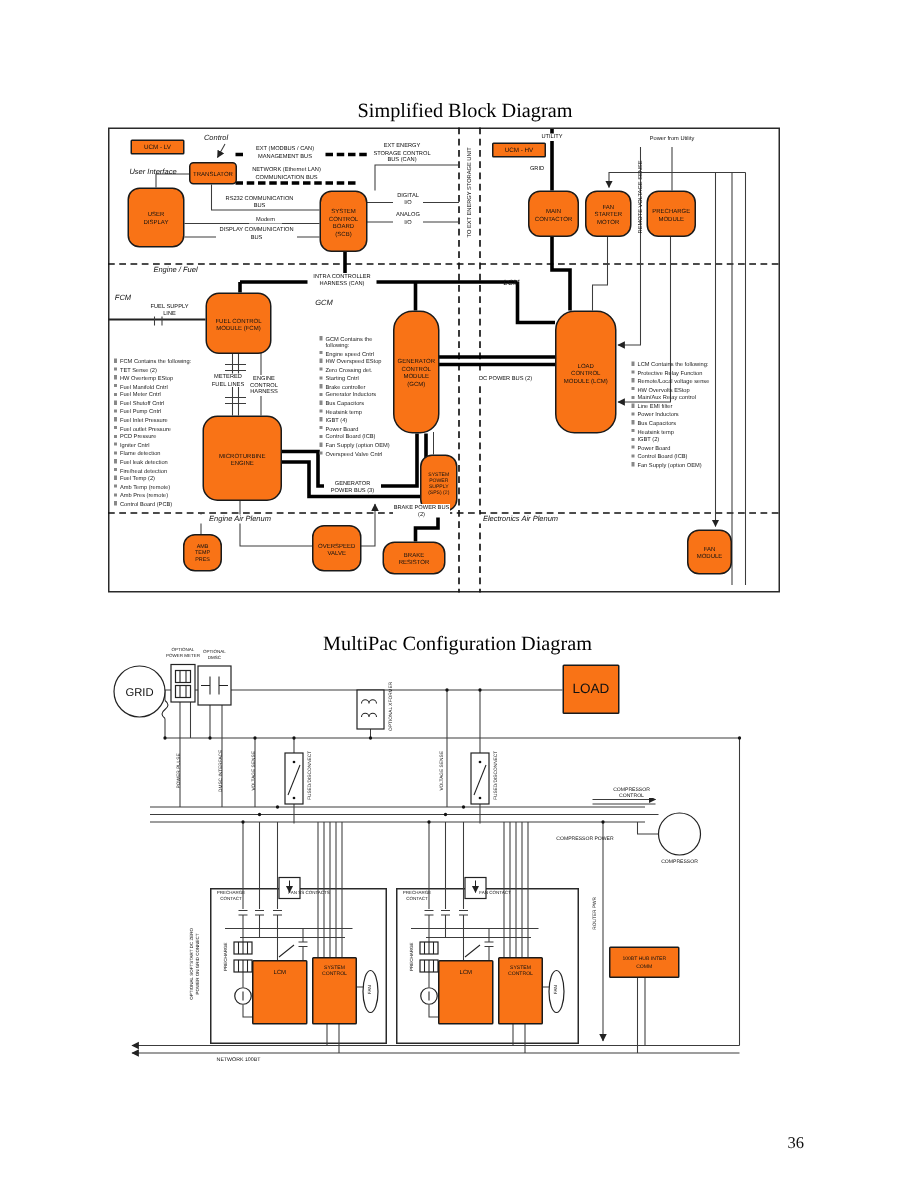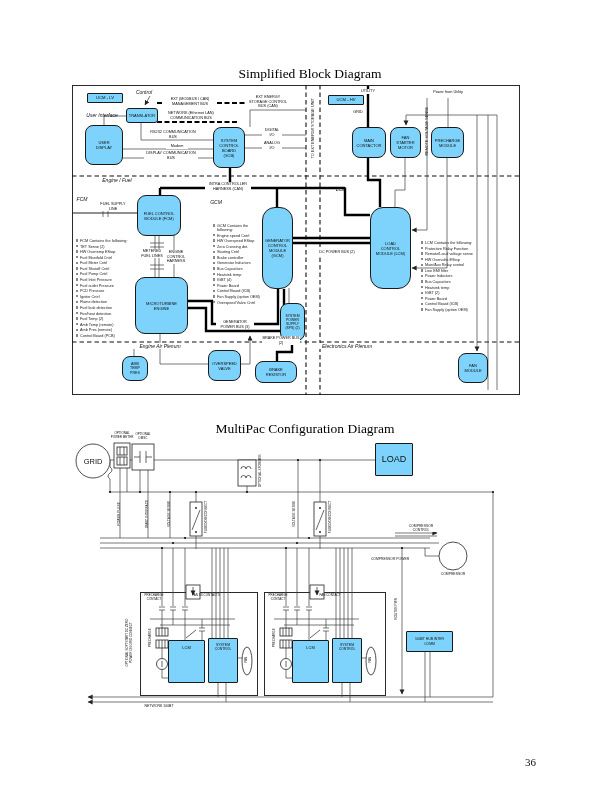--- a/index.html
+++ b/index.html
@@ -1,21 +1,21 @@
 <!DOCTYPE html>
 <html><head>
 <meta charset="utf-8">
 <style>
 *{margin:0;padding:0;box-sizing:border-box}
 html,body{width:612px;height:792px;background:#fff}
 body{position:relative;font-family:"Liberation Sans",sans-serif;color:#111}
 .sheet{position:absolute;inset:0;background:#fff;overflow:hidden}
 svg.wires{position:absolute;left:0;top:0;z-index:2}
 .frame{position:absolute;border:1px solid #2a2a2a;background:transparent;z-index:1}
-.bx{position:absolute;z-index:3;border:1px solid #1a1a1a;background:#7dd3fc;border-radius:8px;
+.bx{position:absolute;z-index:3;border:1px solid #1a1a1a;background:#f97316;border-radius:8px;
     display:flex;align-items:center;justify-content:center;text-align:center;
     font-size:4px;line-height:1.25;padding:4px;color:#111}
 .top{align-items:flex-start}
 .tag{border-radius:1px;font-size:4.2px}
 .lb{position:absolute;z-index:4;font-size:3.8px;line-height:1.2;color:#111;text-align:center}
 .bg{background:#fff}
 .it{font-style:italic;font-size:5px;font-family:"Liberation Sans",sans-serif}
 .rot{transform:rotate(-90deg)}
 .list{position:absolute;z-index:4;font-size:3.8px;line-height:1.05;color:#222;text-align:left}
 .li{display:flex;gap:1.6px;margin-bottom:1.6px}

